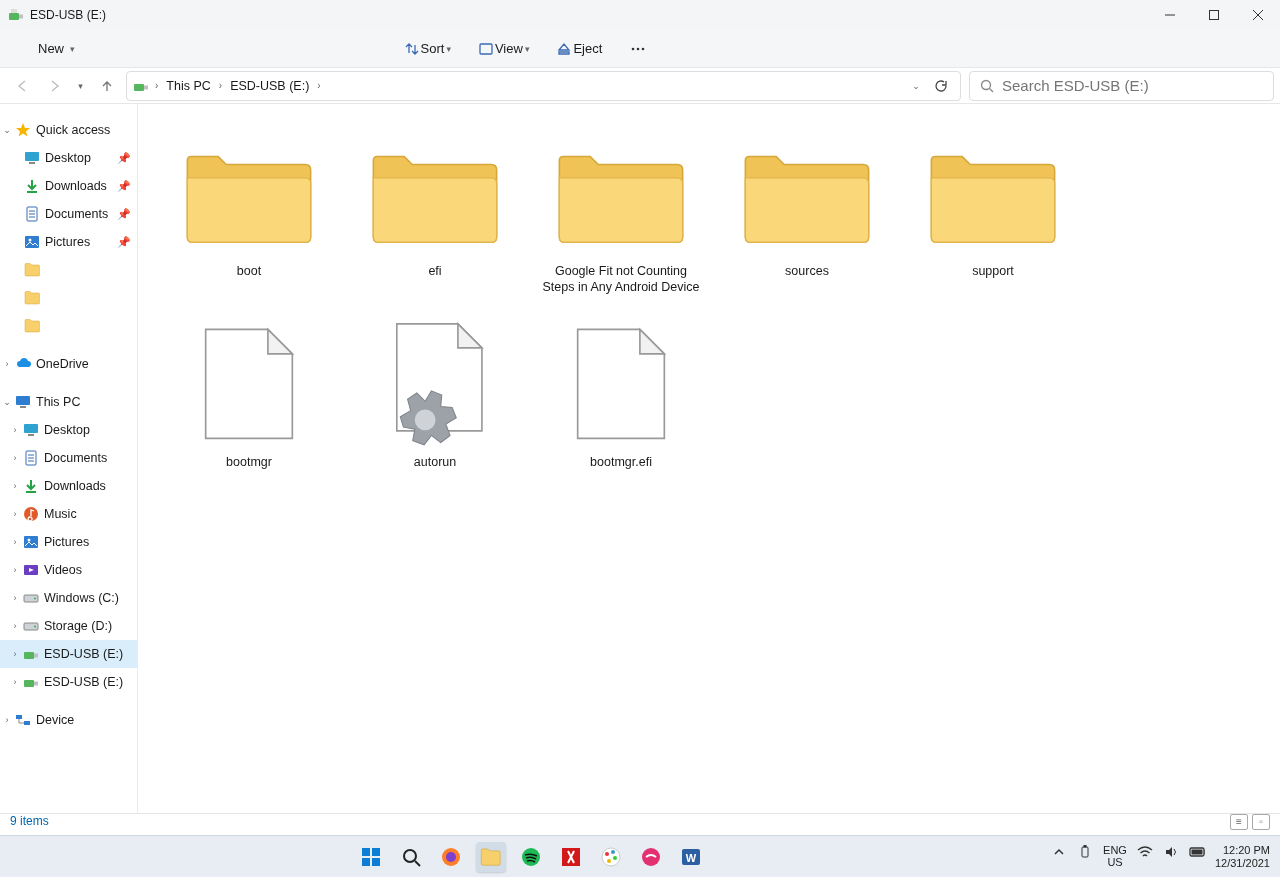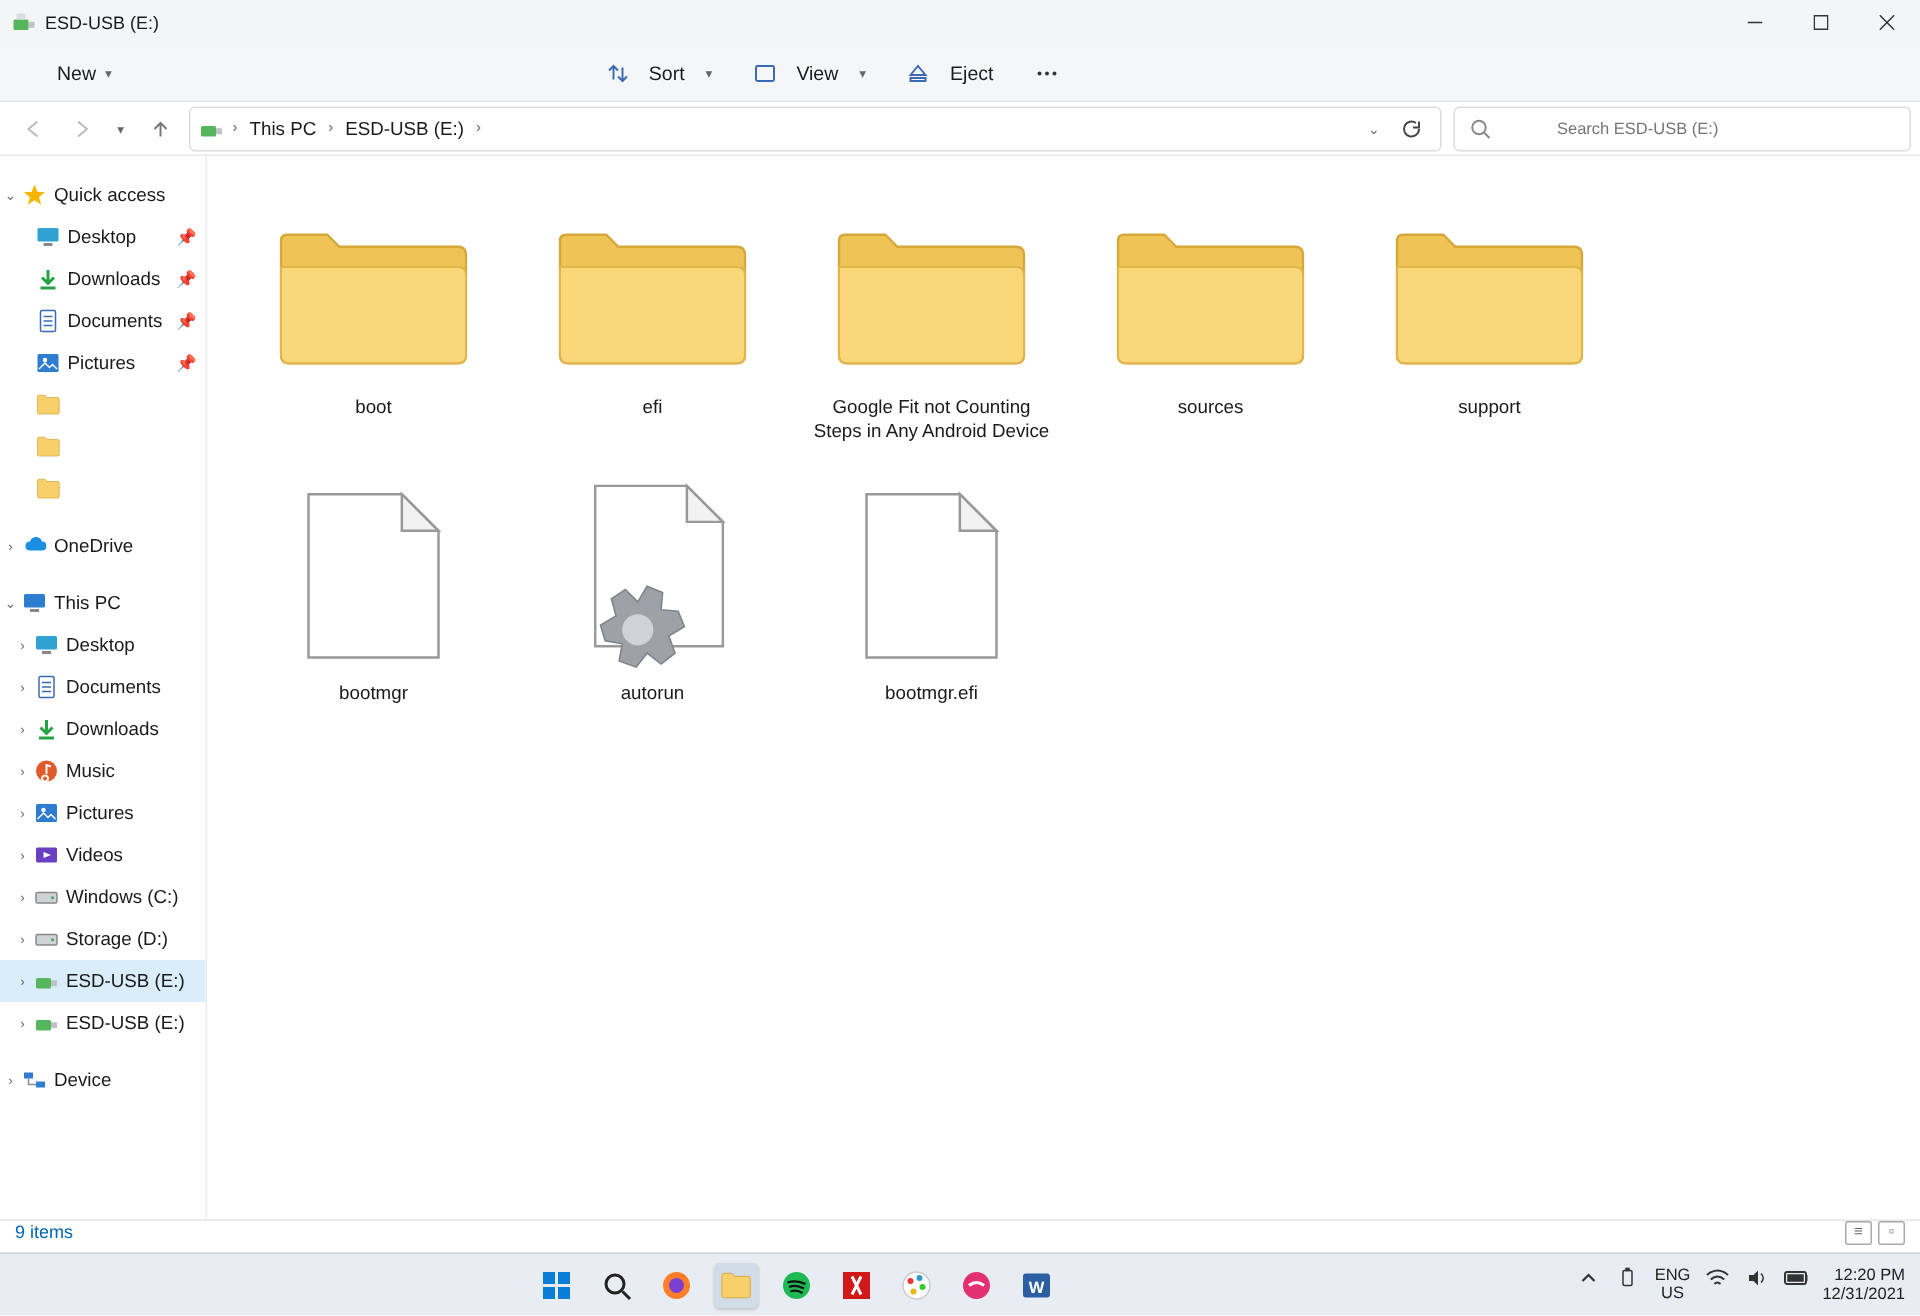--- a/index.html
+++ b/index.html
@@ -9,35 +9,35 @@
 .titlebar { height: 30px; background: #f3f5f7; display: flex; align-items: center; padding-left: 8px; }
 .titlebar .usb-icon { width: 16px; height: 14px; margin-right: 6px; }
 .titlebar .title-text { font-size: 12px; flex: 0 0 auto; }
 .titlebar .spacer { flex: 1; }
 .win-btn { width: 44px; height: 30px; display: flex; align-items: center; justify-content: center; color: #333; }
 
 
 .cmdbar { height: 38px; background: #f4f6f8; border-bottom: 1px solid #e3e7ea; display: flex; align-items: center; padding: 0 8px; }
 .new-btn { display: flex; align-items: center; gap: 6px; padding: 5px 12px; border-radius: 4px; margin-left: 18px; }
 .cmd-area { display: flex; align-items: center; margin-left: 310px; gap: 12px; }
-.cmd-item { display: flex; align-items: center; gap: 14px; padding: 5px 8px; border-radius: 4px; font-size: 13px; }
+.cmd-item { display: flex; align-items: center; gap: 2px; padding: 5px 8px; border-radius: 4px; font-size: 13px; }
 .chev-down { font-size: 9px; color: #666; }
 
 
 .addrbar { height: 36px; display: flex; align-items: center; gap: 8px; padding: 3px 6px; border-bottom: 1px solid #e7e7e7; }
 .nav-btns { display: flex; align-items: center; gap: 8px; width: 112px; padding-left: 6px; }
 .nav-arrow { width: 24px; height: 24px; display: flex; align-items: center; justify-content: center; color: #767676; border-radius: 3px; }
 .nav-arrow.disabled { color: #bbb; }
 .addr-box { flex: 1; border: 1px solid #ddd; border-radius: 4px; height: 30px; display: flex; align-items: center; padding: 0 6px; gap: 4px; background: #fff; }
 .addr-box .crumb { font-size: 12.5px; padding: 2px 2px; }
 .addr-box .crumb-sep { font-size: 10px; color: #666; padding: 0 2px; }
 .addr-right { margin-left: auto; display: flex; gap: 8px; align-items: center; color: #555; }
 .addr-right > * { width: 20px; text-align: center; }
 .search-box { width: 305px; border: 1px solid #ddd; border-radius: 4px; height: 30px; display: flex; align-items: center; padding: 0 10px; gap: 8px; color: #888; background: #fff; }
-.search-box input { border: none; outline: none; font-size: 11px; flex: 1; color: #000000; margin-left: 36px; }
+.search-box input { border: none; outline: none; font-size: 15px; flex: 1; color: #000000; }
 
 
 .main { flex: 1; display: flex; min-height: 0; }
 .sidebar { width: 138px; border-right: 1px solid #eaeaea; overflow-y: auto; padding-top: 12px; background: #fff; }
 .tree-item { display: flex; align-items: center; height: 28px; font-size: 12.5px; padding-right: 4px; position: relative; }
 .tree-item.selected { background: #d9edfb; }
 .tree-item .expand { width: 12px; font-size: 9px; color: #666; display: inline-flex; justify-content: center; margin-left: 1px; margin-right: 2px; }
 .tree-item .indent { display: inline-block; }
 .tree-item .ic { width: 16px; height: 16px; margin-right: 5px; display: inline-flex; align-items: center; justify-content: center; }
 .tree-item .pin { position: absolute; right: 6px; font-size: 11px; color: #888; }

